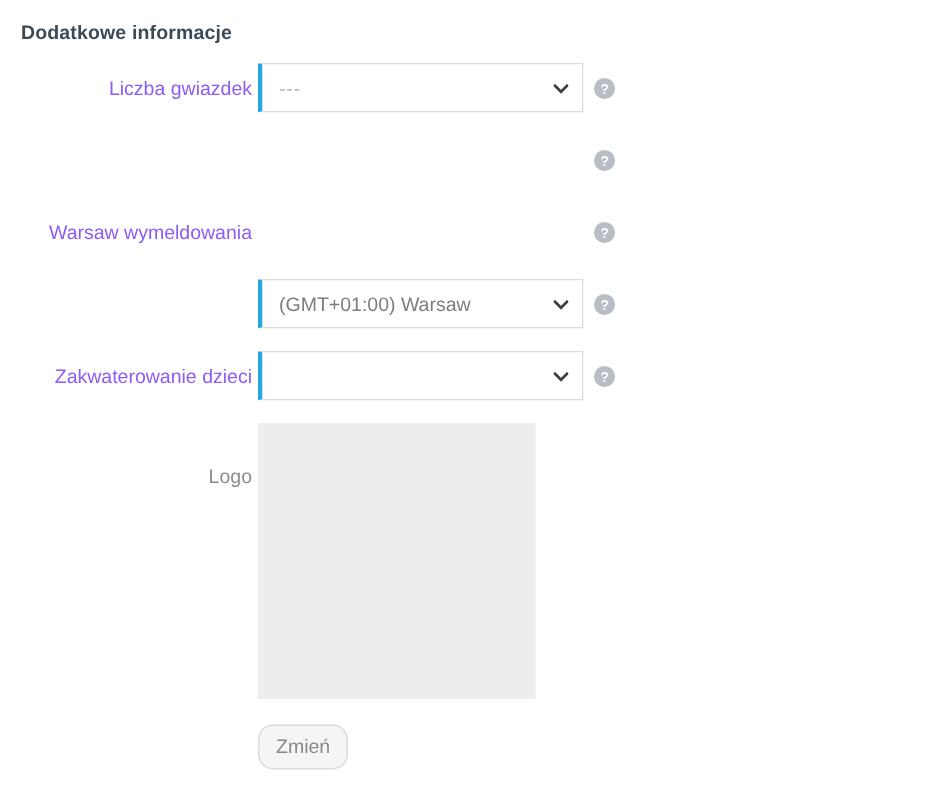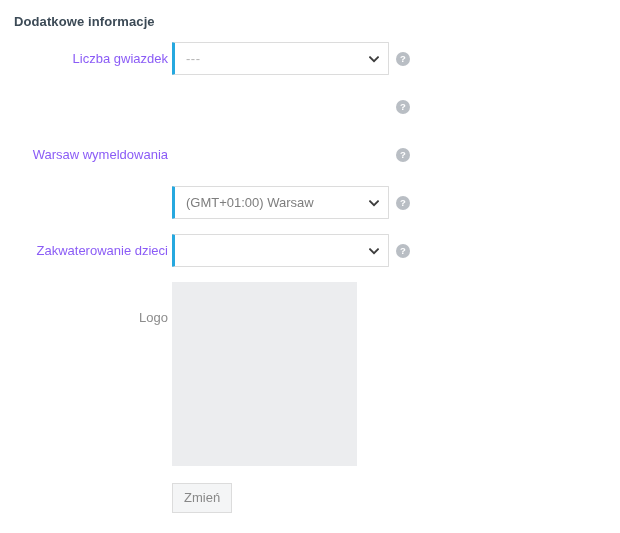--- a/index.html
+++ b/index.html
@@ -145,21 +145,21 @@
   }
 
   .change-button {
     position: absolute;
     left: 172px;
     top: 201px;
     min-width: 51px;
     height: 30px;
     background: #f4f5f6;
     border: 1px solid #dcdcdc;
-    border-radius: 0;
+    border-radius: 10px;
     color: #888888;
     font-size: 13px;
     font-family: "Liberation Sans", sans-serif;
     padding: 0 11px;
     cursor: pointer;
     line-height: 28px;
     text-align: center;
   }
 </style>
 </head>

